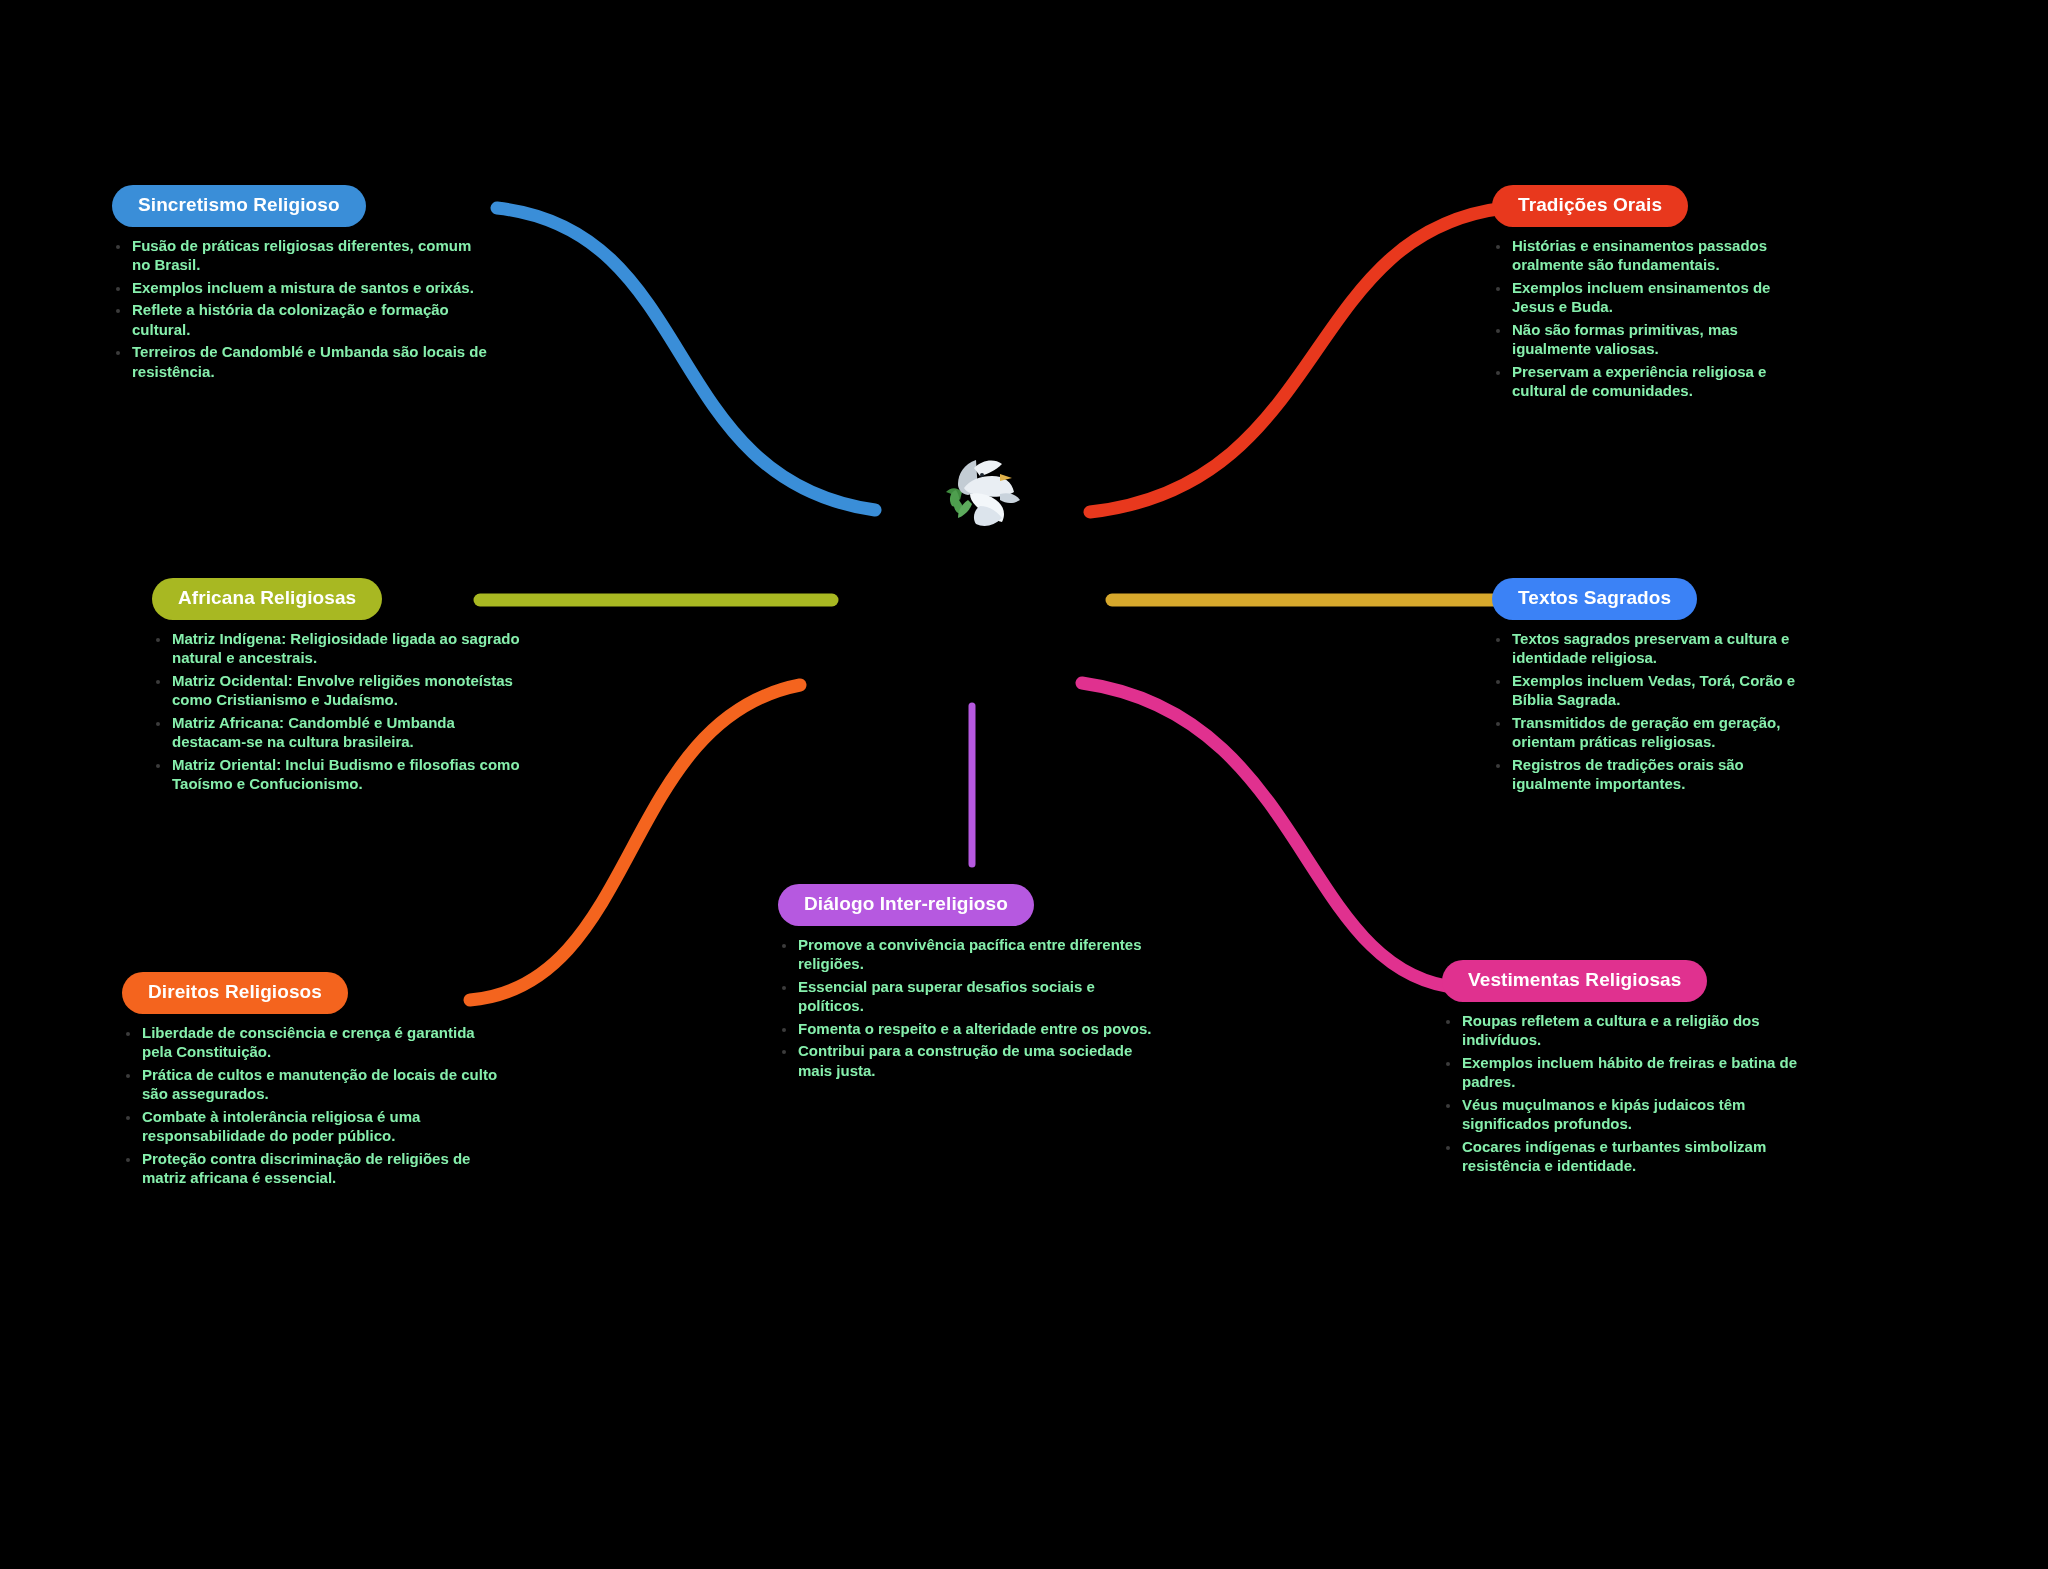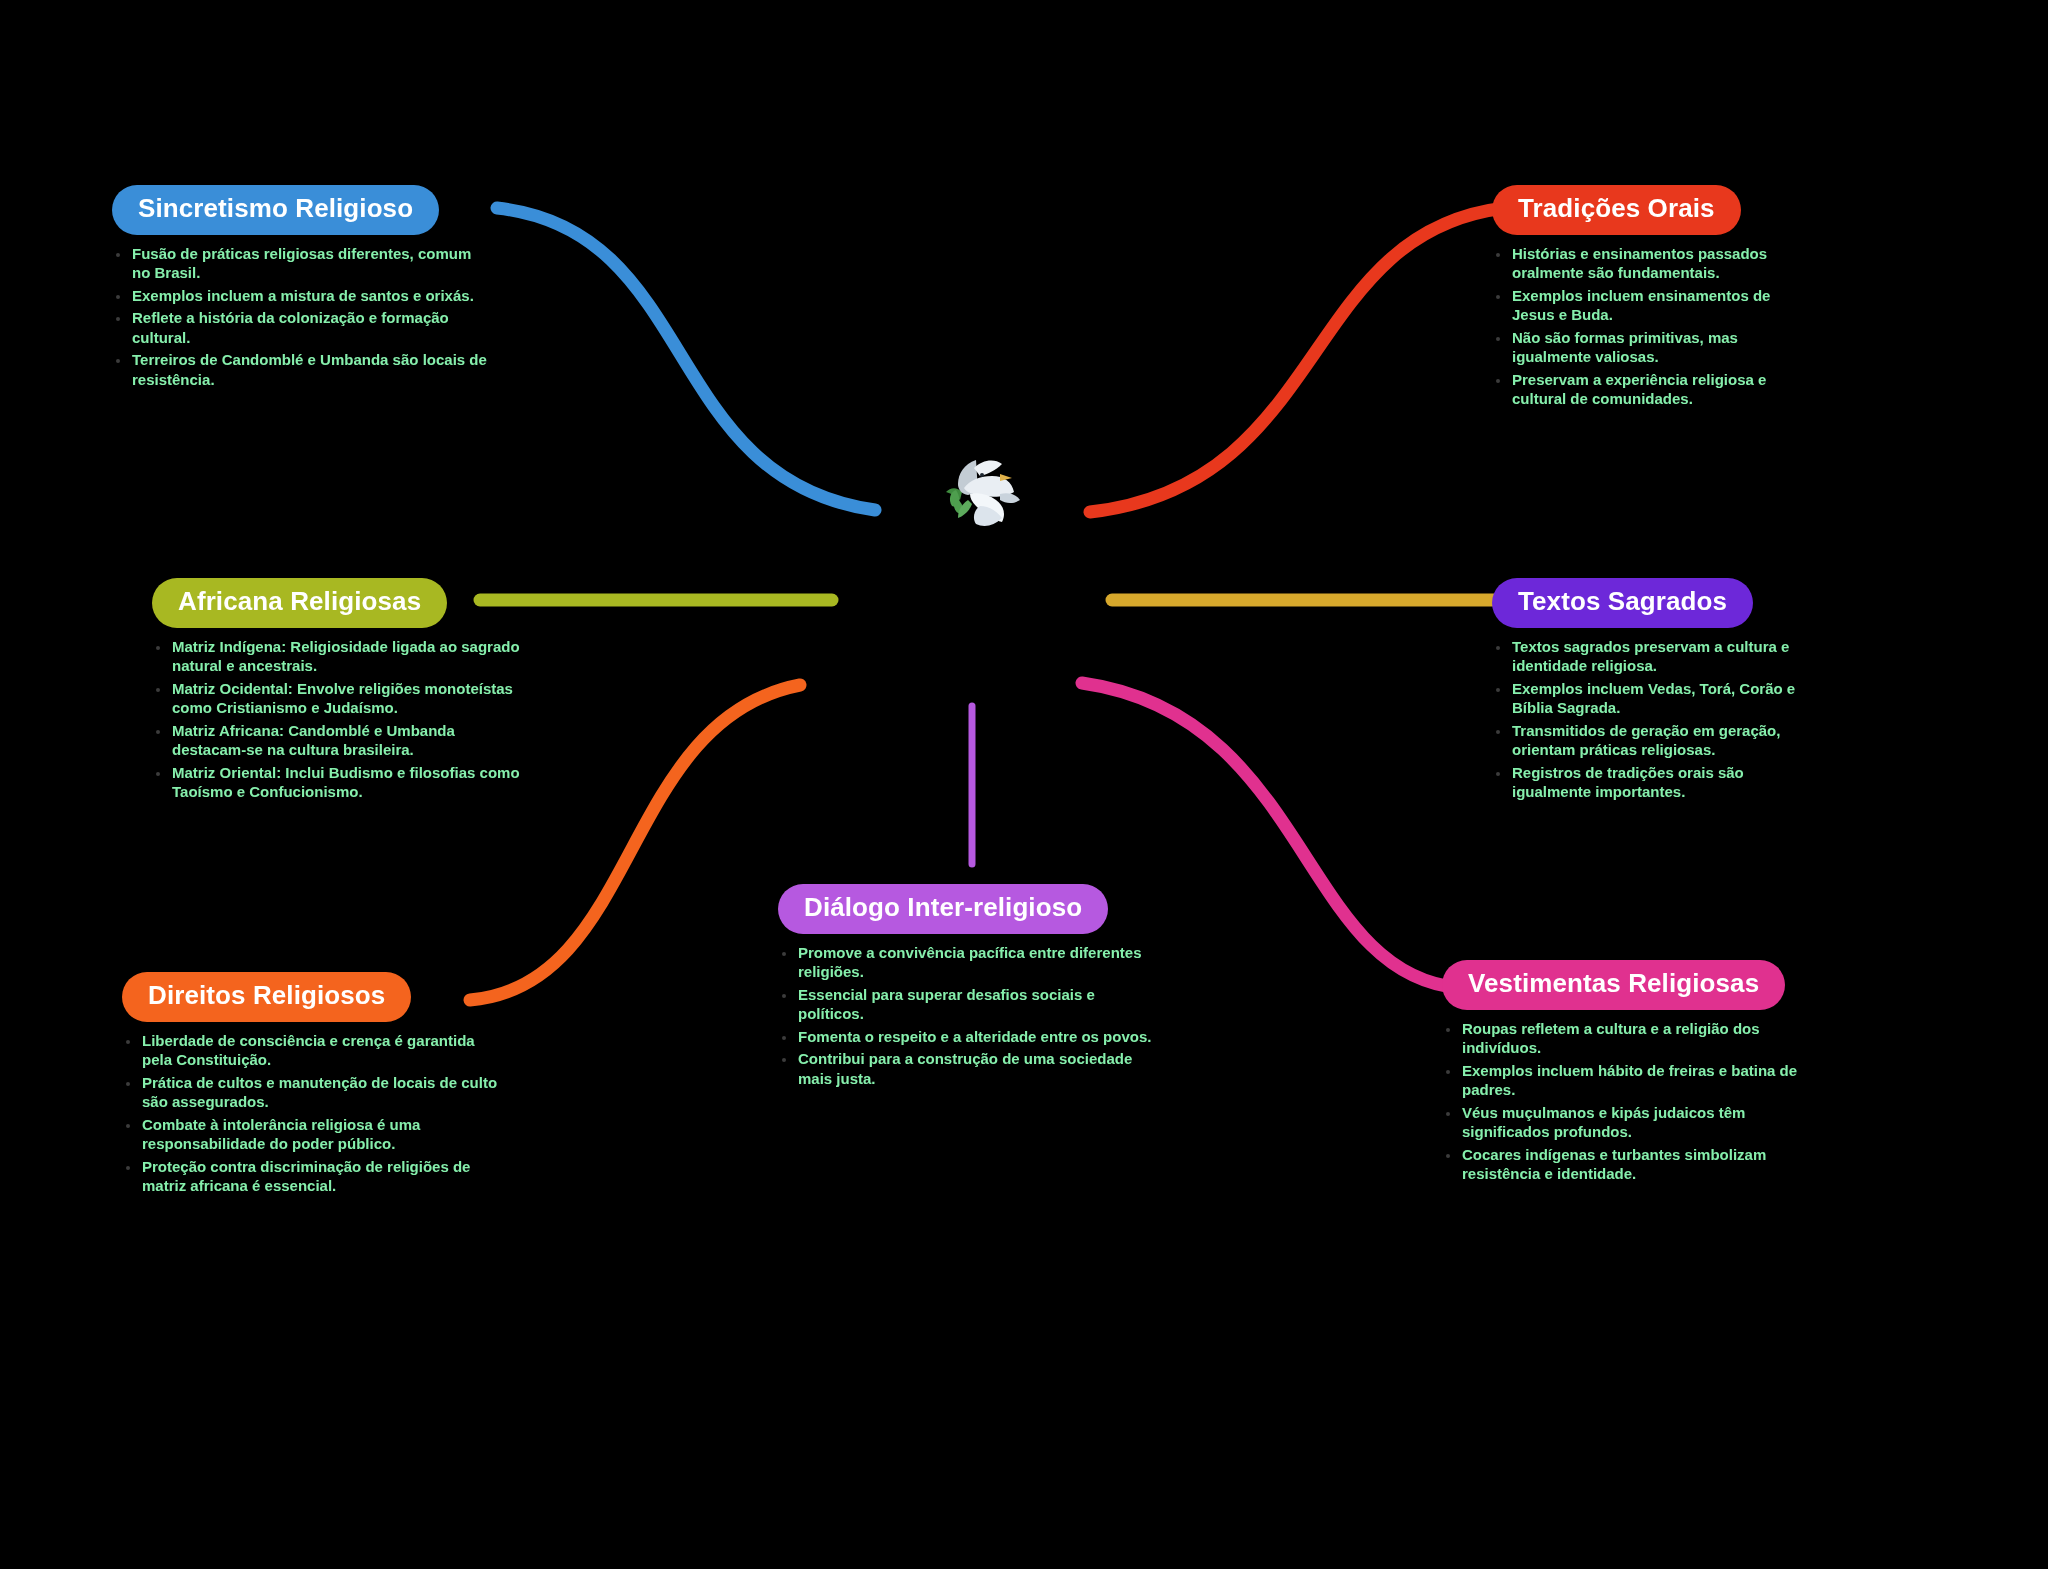--- a/index.html
+++ b/index.html
@@ -26,21 +26,21 @@
   .node {
     position: absolute;
     width: 380px;
   }
   .node.right { width: 330px; }
   .pill {
     display: inline-block;
     border-radius: 26px;
     padding: 9px 26px 11px 26px;
     color: #ffffff;
-    font-size: 26px;
+    font-size: 19px;
     font-weight: bold;
     letter-spacing: 0.1px;
     white-space: nowrap;
     line-height: 1.15;
   }
   .pill-wrap { display: block; }
   .pill-wrap.align-center { text-align: left; }
   .bullets {
     list-style: none;
     margin-top: 9px;
@@ -164,21 +164,21 @@
     <ul class="bullets">
       <li>Histórias e ensinamentos passados oralmente são fundamentais.</li>
       <li>Exemplos incluem ensinamentos de Jesus e Buda.</li>
       <li>Não são formas primitivas, mas igualmente valiosas.</li>
       <li>Preservam a experiência religiosa e cultural de comunidades.</li>
     </ul>
   </div>
 
   <div class="node right" id="node-textos">
     <span class="pill-wrap align-center">
-      <span class="pill" style="background:#6d28d9">Textos Sagrados</span>
+      <span class="pill" style="background:#3b82f6">Textos Sagrados</span>
     </span>
     <ul class="bullets">
       <li>Textos sagrados preservam a cultura e identidade religiosa.</li>
       <li>Exemplos incluem Vedas, Torá, Corão e Bíblia Sagrada.</li>
       <li>Transmitidos de geração em geração, orientam práticas religiosas.</li>
       <li>Registros de tradições orais são igualmente importantes.</li>
     </ul>
   </div>
 
   <div class="node right" id="node-vestimentas">

